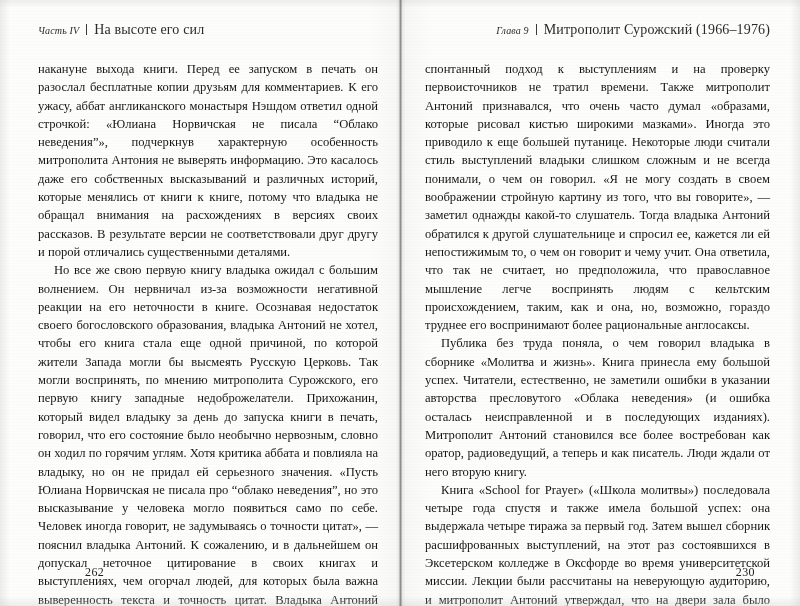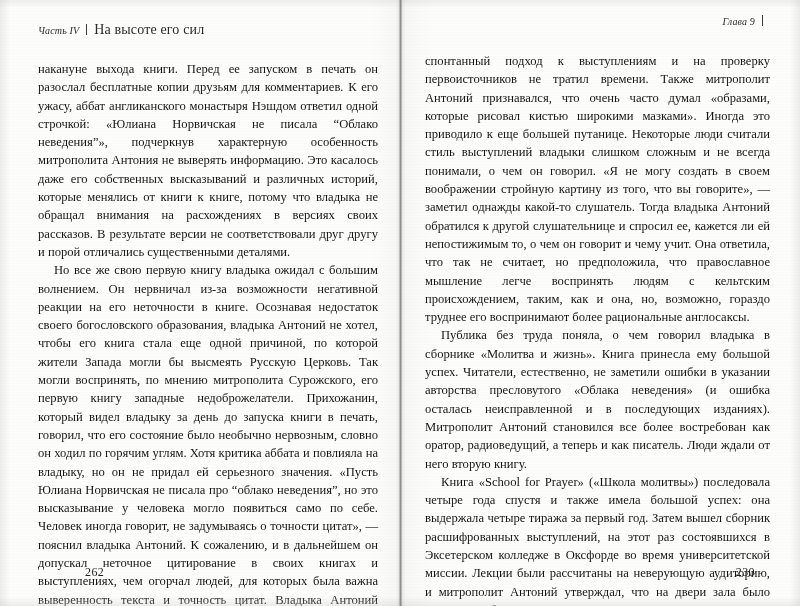--- a/index.html
+++ b/index.html
@@ -29,21 +29,21 @@
     width: 400px;
     height: 606px;
     box-sizing: border-box;
     background: #fdfdfc;
   }
 
   .page-left {
     padding: 22px 22px 0 38px;
   }
   .page-right {
-    padding: 14px 30px 0 25px;
+    padding: 22px 30px 0 25px;
   }
 
   
   .spine {
     position: absolute;
     left: 396px;
     top: 0;
     width: 9px;
     height: 606px;
     background: linear-gradient(to right,
@@ -195,20 +195,21 @@
       <p class="indent">Но все же свою первую книгу владыка ожидал с большим волнением. Он нервничал из-за возможности негативной реакции на его неточности в книге. Осознавая недостаток своего богословского образования, владыка Антоний не хотел, чтобы его книга стала еще одной причиной, по которой жители Запада могли бы высмеять Русскую Церковь. Так могли воспринять, по мнению митрополита Сурожского, его первую книгу западные недоброжелатели. Прихожанин, который видел владыку за день до запуска книги в печать, говорил, что его состояние было необычно нервозным, словно он ходил по горячим углям. Хотя критика аббата и повлияла на владыку, но он не придал ей серьезного значения. «Пусть Юлиана Норвичская не писала про “облако неведения”, но это высказывание у человека могло появиться само по себе. Человек иногда говорит, не задумываясь о точности цитат», — пояснил владыка Антоний. К сожалению, и в дальнейшем он допускал неточное цитирование в своих книгах и выступлениях, чем огорчал людей, для которых была важна выверенность текста и точность цитат. Владыка Антоний стремился донести до слушателей и читателей главную мысль, поэтому не обращал внимания на второстепенные детали. Прирожденный рассказчик, он всегда предпочитал</p>
     </div>
 
     <div class="folio folio-left">262</div>
   </div>
 
   <div class="page page-right">
     <div class="running-head right">
       <span class="rh-part">Глава 9</span>
       <span class="rh-rule"></span>
+      <span class="rh-title">Митрополит Сурожский (1966–1976)</span>
     </div>
 
     <div class="textblock">
       <p>спонтанный подход к выступлениям и на проверку первоисточников не тратил времени. Также митрополит Антоний признавался, что очень часто думал «образами, которые рисовал кистью широкими мазками». Иногда это приводило к еще большей путанице. Некоторые люди считали стиль выступлений владыки слишком сложным и не всегда понимали, о чем он говорил. «Я не могу создать в своем воображении стройную картину из того, что вы говорите», — заметил однажды какой-то слушатель. Тогда владыка Антоний обратился к другой слушательнице и спросил ее, кажется ли ей непостижимым то, о чем он говорит и чему учит. Она ответила, что так не считает, но предположила, что православное мышление легче воспринять людям с кельтским происхождением, таким, как и она, но, возможно, гораздо труднее его воспринимают более рациональные англосаксы.</p>
       <p class="indent">Публика без труда поняла, о чем говорил владыка в сборнике «Молитва и жизнь». Книга принесла ему большой успех. Читатели, естественно, не заметили ошибки в указании авторства пресловутого «Облака неведения» (и ошибка осталась неисправленной и в последующих изданиях). Митрополит Антоний становился все более востребован как оратор, радиоведущий, а теперь и как писатель. Люди ждали от него вторую книгу.</p>
       <p class="indent">Книга «School for Prayer» («Школа молитвы») последовала четыре года спустя и также имела большой успех: она выдержала четыре тиража за первый год. Затем вышел сборник расшифрованных выступлений, на этот раз состоявшихся в Эксетерском колледже в Оксфорде во время университетской миссии. Лекции были рассчитаны на неверующую аудиторию, и митрополит Антоний утверждал, что на двери зала было повешено объявление: «Верующие не допускаются!» — «Ну, может быть, некоторые попали», — признавался он потом. Молодой православный аспирант из Америки</p>
     </div>
 
     <div class="folio folio-right">230</div>
   </div>

